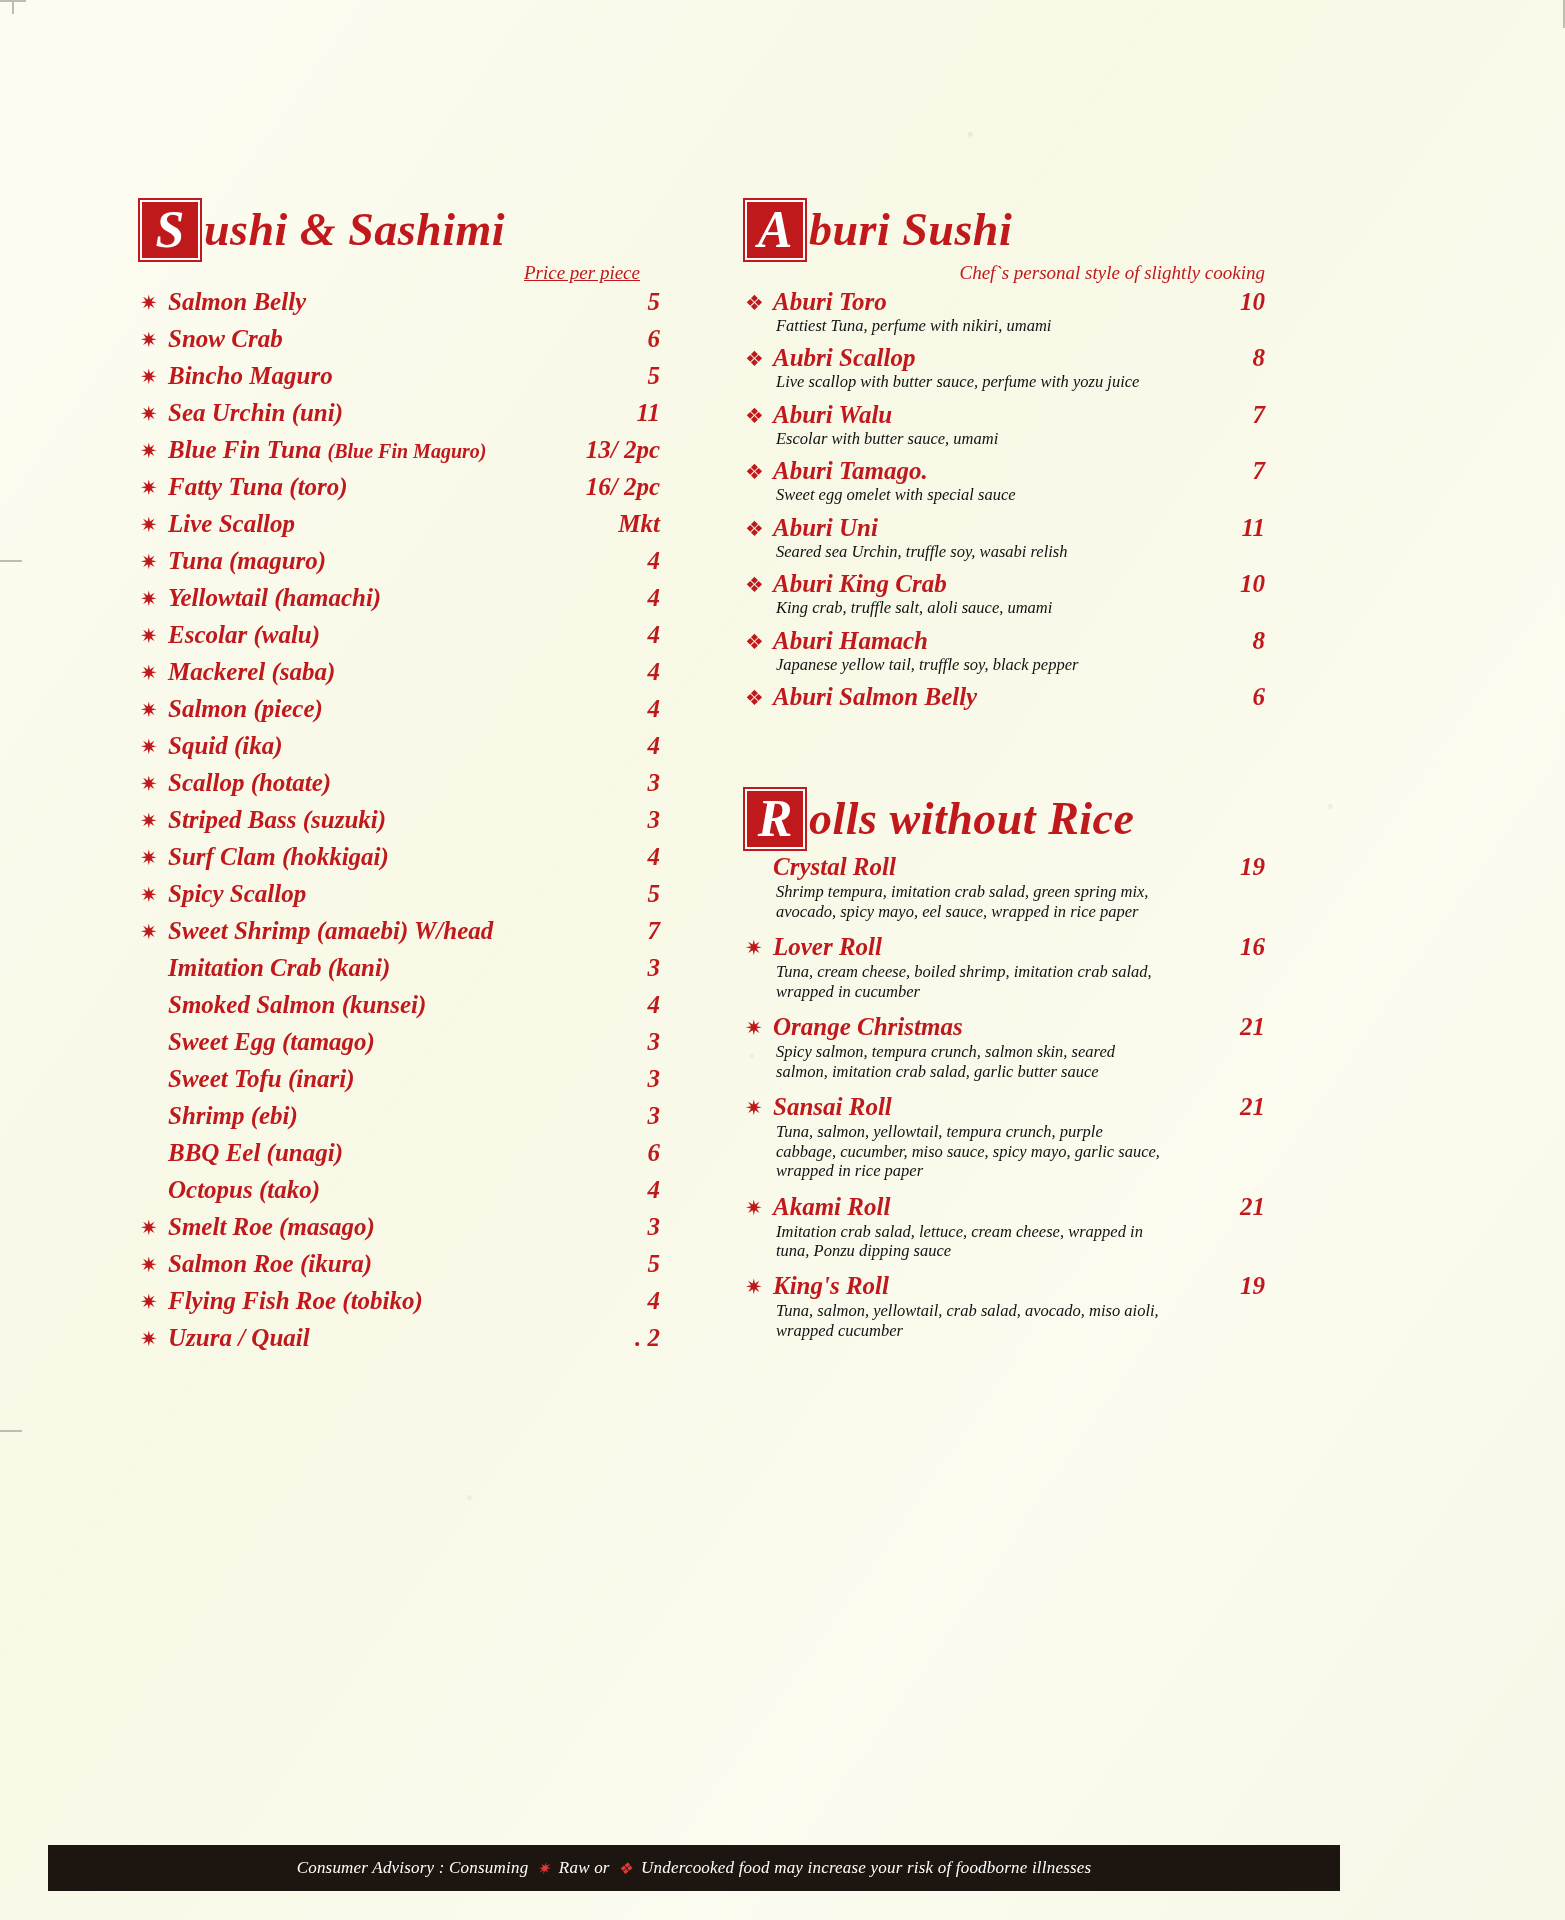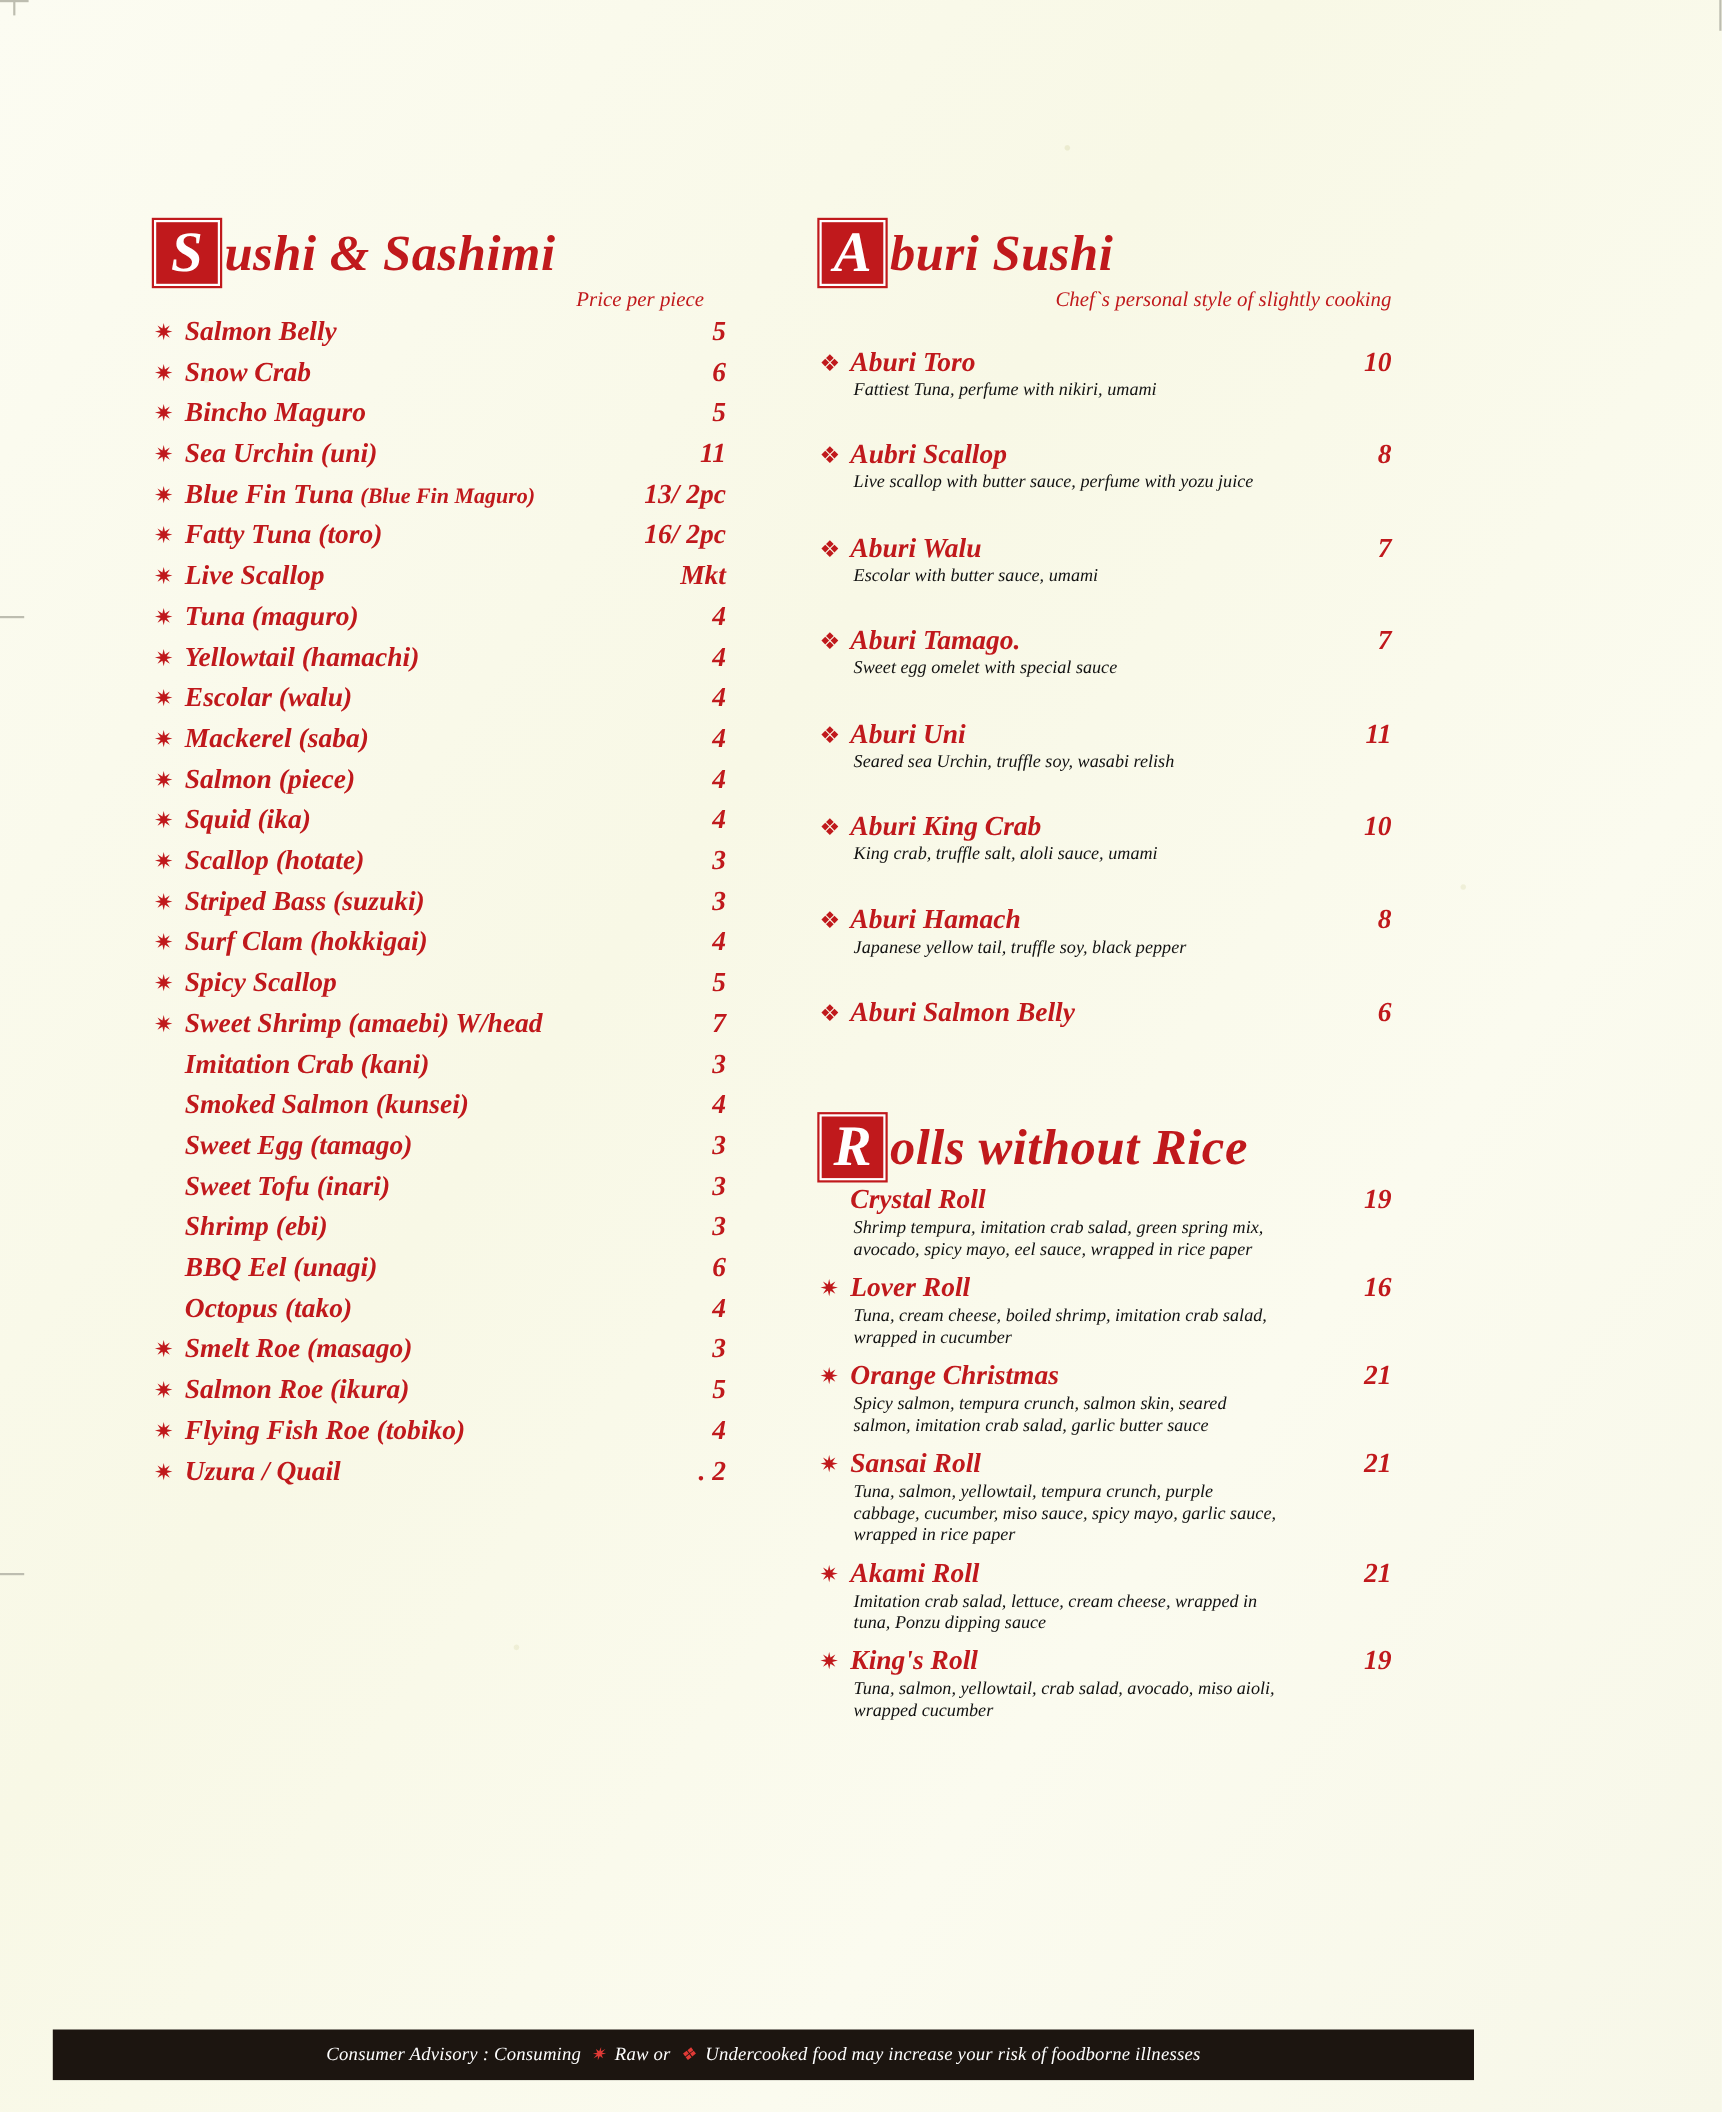--- a/index.html
+++ b/index.html
@@ -90,21 +90,21 @@
     letter-spacing: 0.5px;
     font-family: "Liberation Serif", serif;
   }
   .head-sub {
     color: #c0191c;
     font-style: italic;
     font-size: 19px;
     text-align: right;
     margin-top: 2px;
   }
-  .head-sub.left-pad { padding-right: 20px; }
+  .head-sub.left-pad { padding-right: 20px; text-decoration: underline; }
 
   
   .item {
     display: flex;
     align-items: baseline;
     margin-bottom: 6px;
   }
   .bullet {
     width: 28px;
     flex: 0 0 28px;
@@ -143,21 +143,21 @@
   .desc {
     color: #111111;
     font-style: italic;
     font-size: 16.5px;
     line-height: 1.18;
     margin: 0 0 7px 31px;
     max-width: 400px;
   }
 
   .aburi-list .item { margin-bottom: 0px; }
-  .aburi-list .name { font-size: 25px; margin-top: 28px; }
+  .aburi-list .name { font-size: 25px; }
   .aburi-list .price { min-width: 60px; }
   .aburi-list .desc { margin-bottom: 9px; }
 
   .rolls-list .item { margin-bottom: 1px; }
   .rolls-list .name { font-size: 25px; }
   .rolls-list .price { min-width: 56px; }
   .rolls-list .desc {
     margin-bottom: 12px;
     max-width: 390px;
   }

